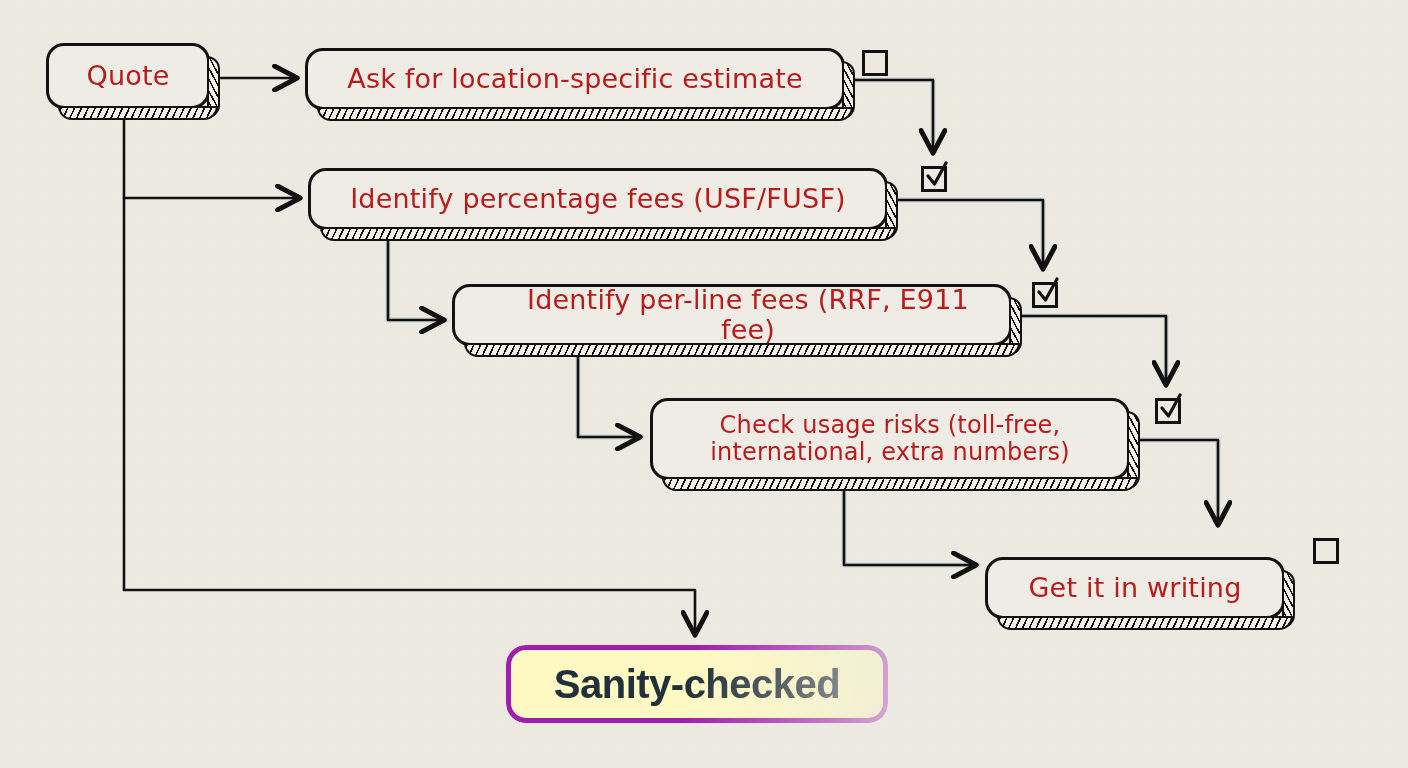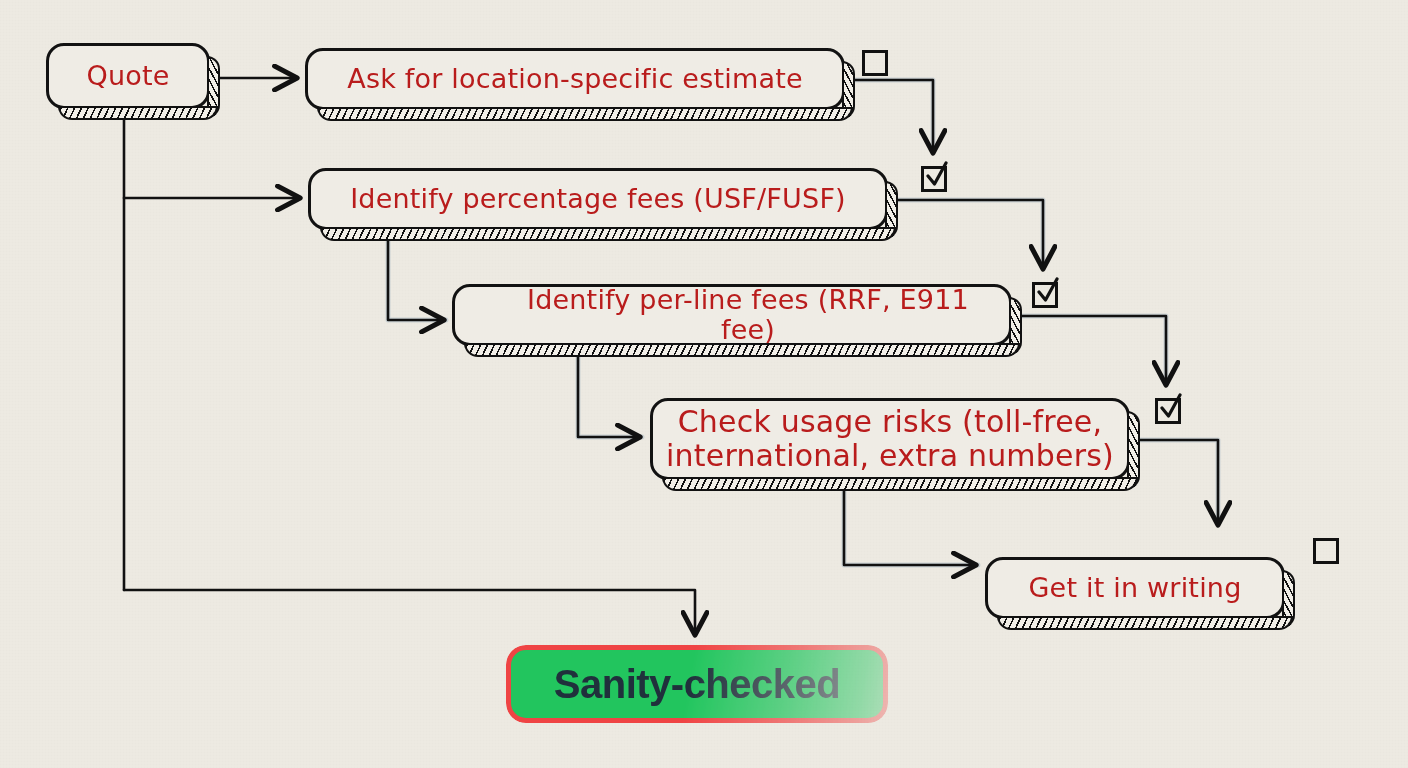--- a/index.html
+++ b/index.html
@@ -75,31 +75,31 @@
   .node .label {
     line-height: 1.12;
     padding: 0 10px;
     white-space: pre-line;
   }
 
   #node-quote        { left: 46px;  top: 43px;  width: 164px; height: 66px;  font-size: 27px; }
   #node-ask          { left: 305px; top: 48px;  width: 540px; height: 62px;  font-size: 27px; }
   #node-percentage   { left: 308px; top: 168px; width: 580px; height: 62px;  font-size: 27px; }
   #node-perline      { left: 452px; top: 284px; width: 560px; height: 62px;  font-size: 27px; padding-left: 32px; }
-  #node-usage        { left: 650px; top: 398px; width: 480px; height: 82px;  font-size: 30px; }
+  #node-usage        { left: 650px; top: 398px; width: 480px; height: 82px;  font-size: 24px; }
   #node-writing      { left: 985px; top: 533px; width: 300px; height: 62px;  font-size: 27px; margin-top: 24px; }
 
   
   #node-sanity {
     position: absolute;
     left: 506px; top: 645px; width: 382px; height: 78px;
     box-sizing: border-box;
-    border: 5px solid #ef4444;
+    border: 5px solid #a21caf;
     border-radius: 20px;
-    background: #22c55e;
+    background: #fef9c3;
     display: flex; align-items: center; justify-content: center;
     z-index: 5;
     -webkit-mask-image: linear-gradient(100deg, #000 0%, #000 48%, rgba(0,0,0,.72) 72%, rgba(0,0,0,.45) 92%, rgba(0,0,0,.3) 100%);
             mask-image: linear-gradient(100deg, #000 0%, #000 48%, rgba(0,0,0,.72) 72%, rgba(0,0,0,.45) 92%, rgba(0,0,0,.3) 100%);
   }
   #node-sanity .label {
     font-family: "Liberation Sans", sans-serif;
     font-weight: bold;
     font-size: 40px;
     color: #20303c;

